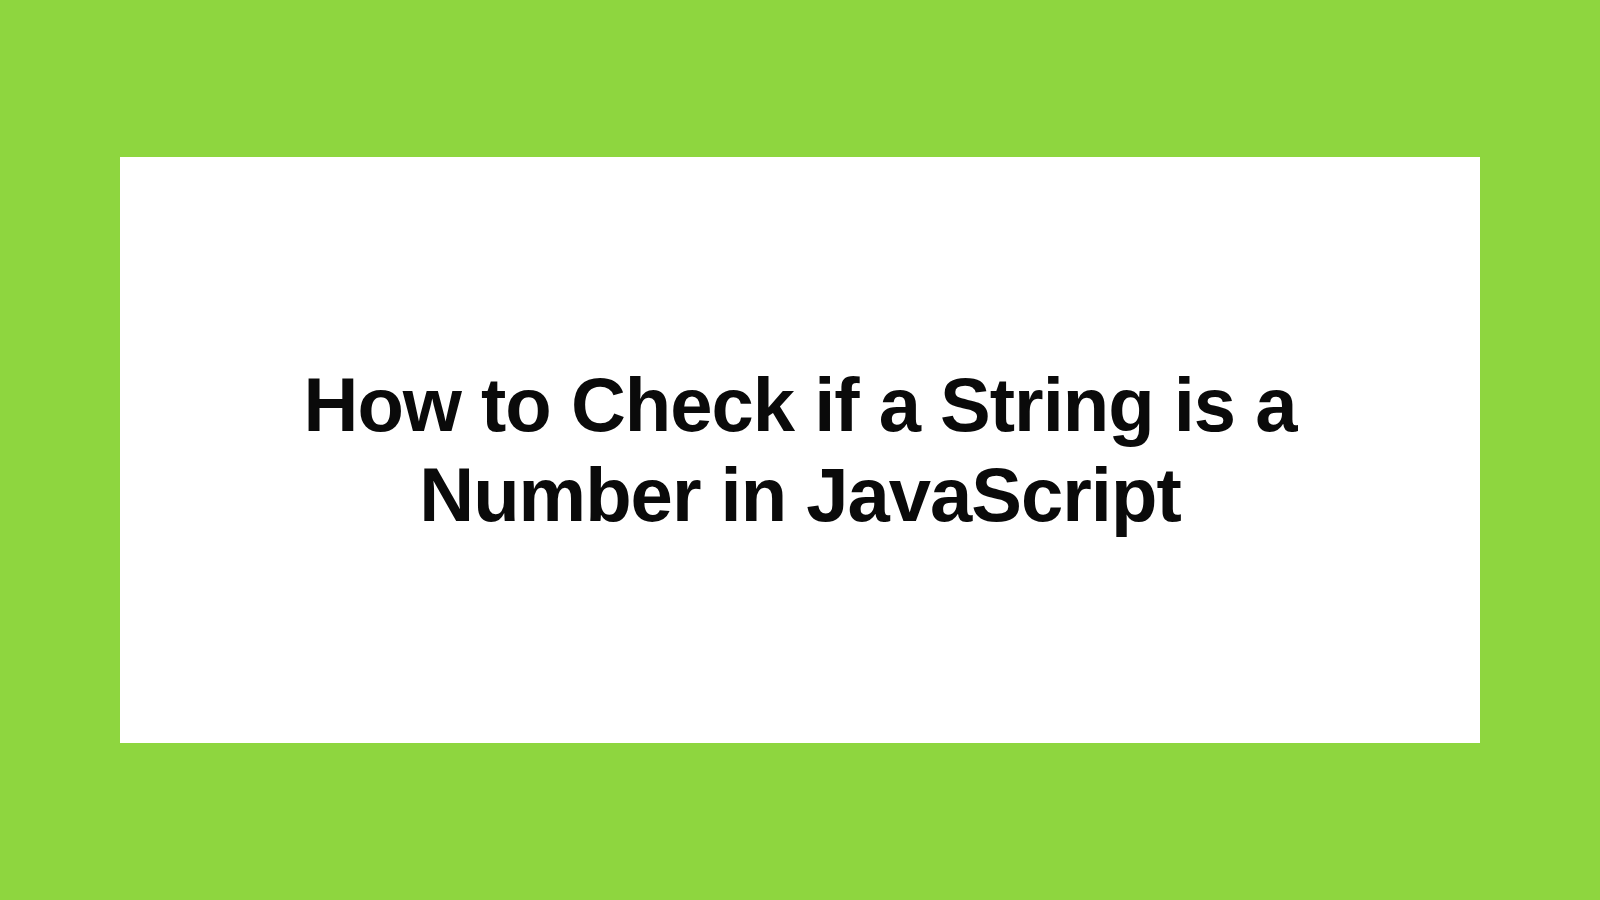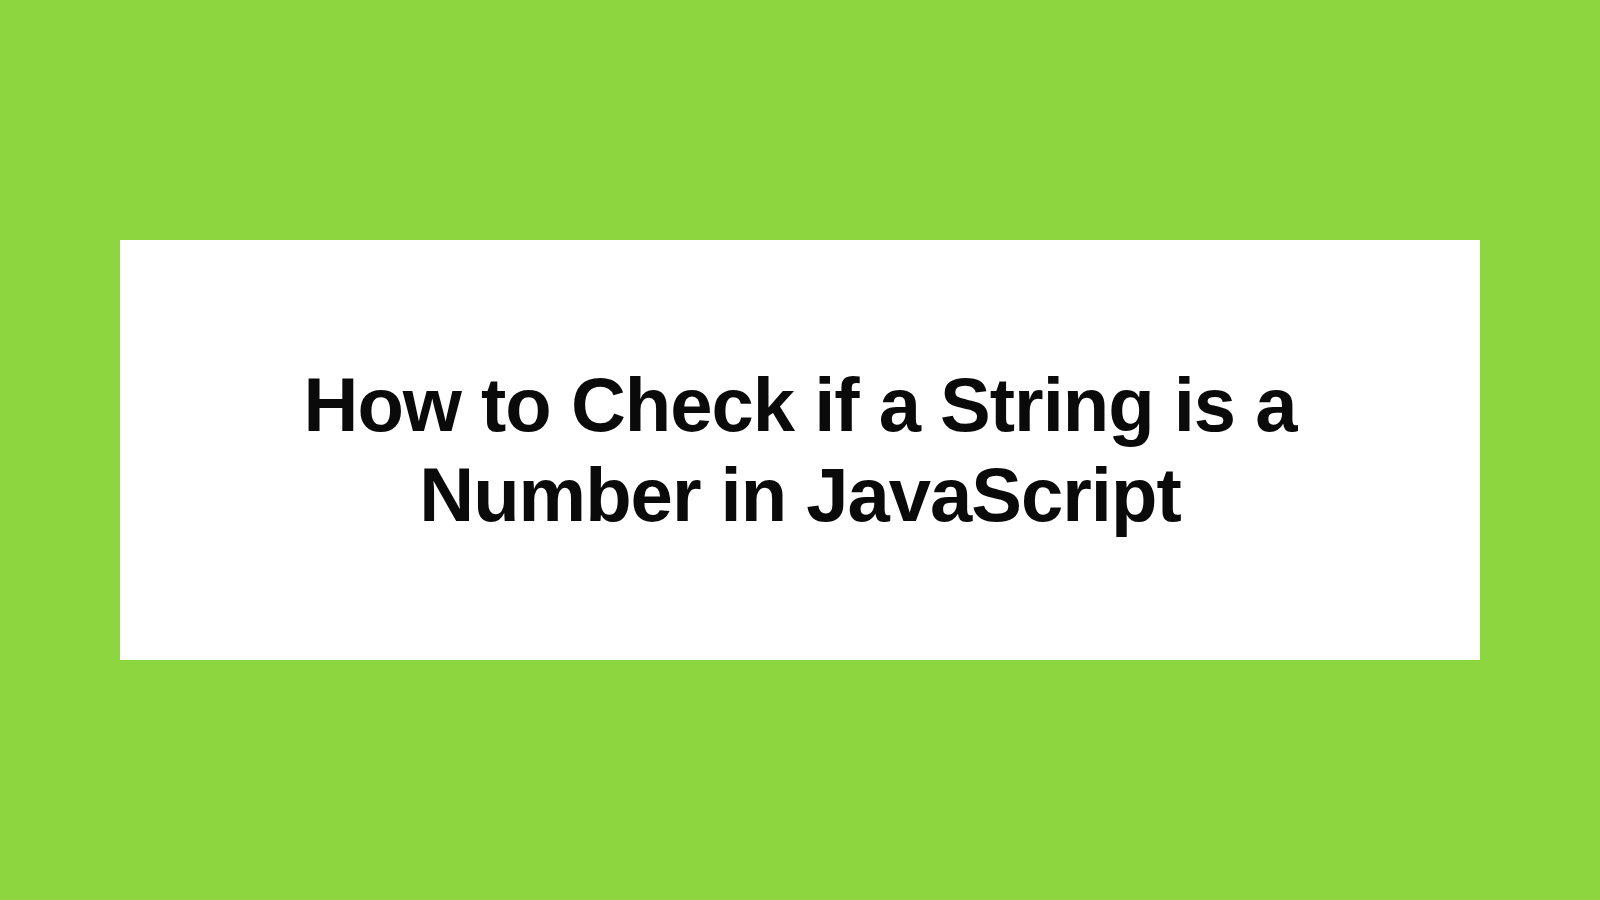--- a/index.html
+++ b/index.html
@@ -12,21 +12,21 @@
       height: 900px;
       background-color: #8ed63f;
       display: flex;
       align-items: center;
       justify-content: center;
       font-family: 'Arial', 'Helvetica', sans-serif;
     }
     .card {
       background-color: #ffffff;
       width: 1360px;
-      height: 420px;
+      height: 586px;
       display: flex;
       align-items: center;
       justify-content: center;
       padding: 40px;
     }
     .title {
       font-size: 76px;
       font-weight: 900;
       color: #0a0a0a;
       text-align: center;

